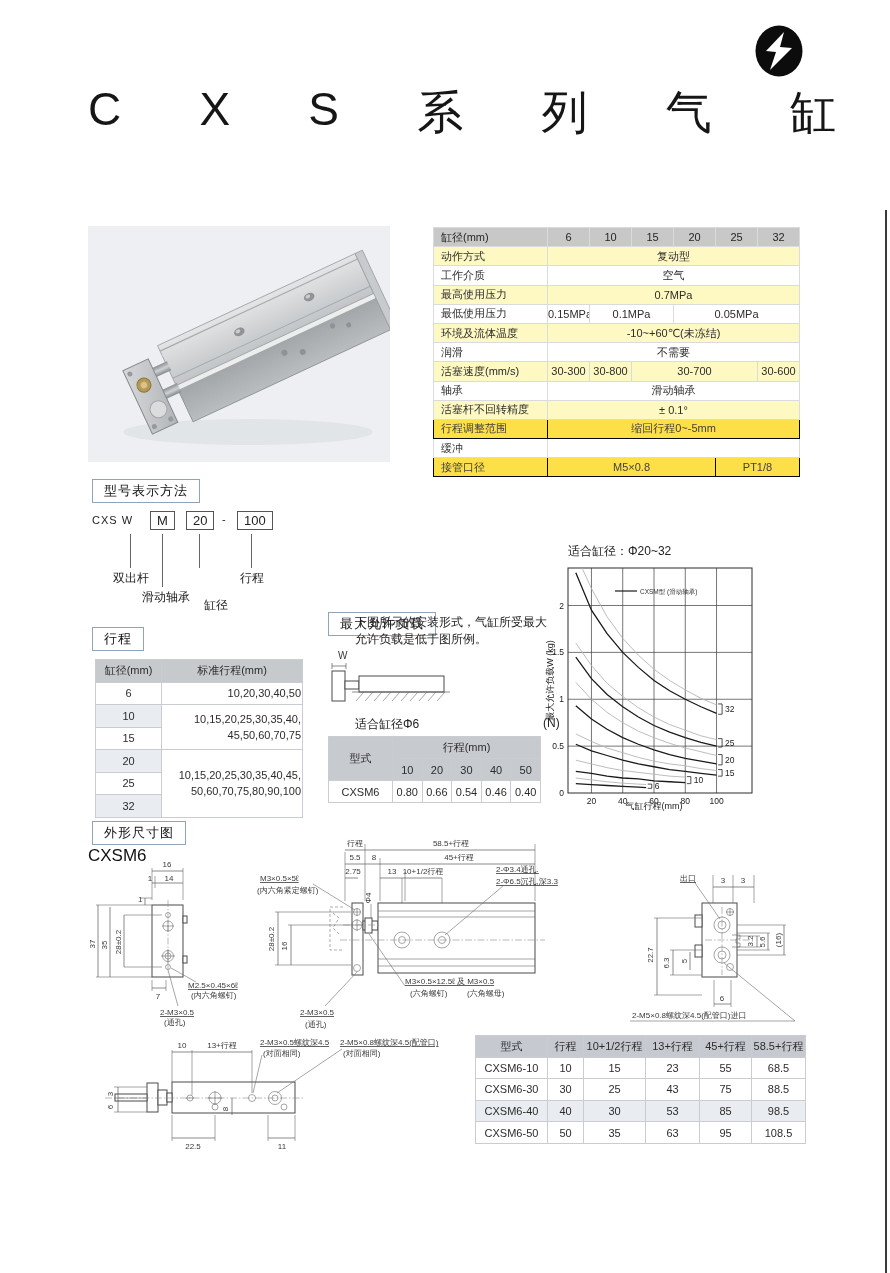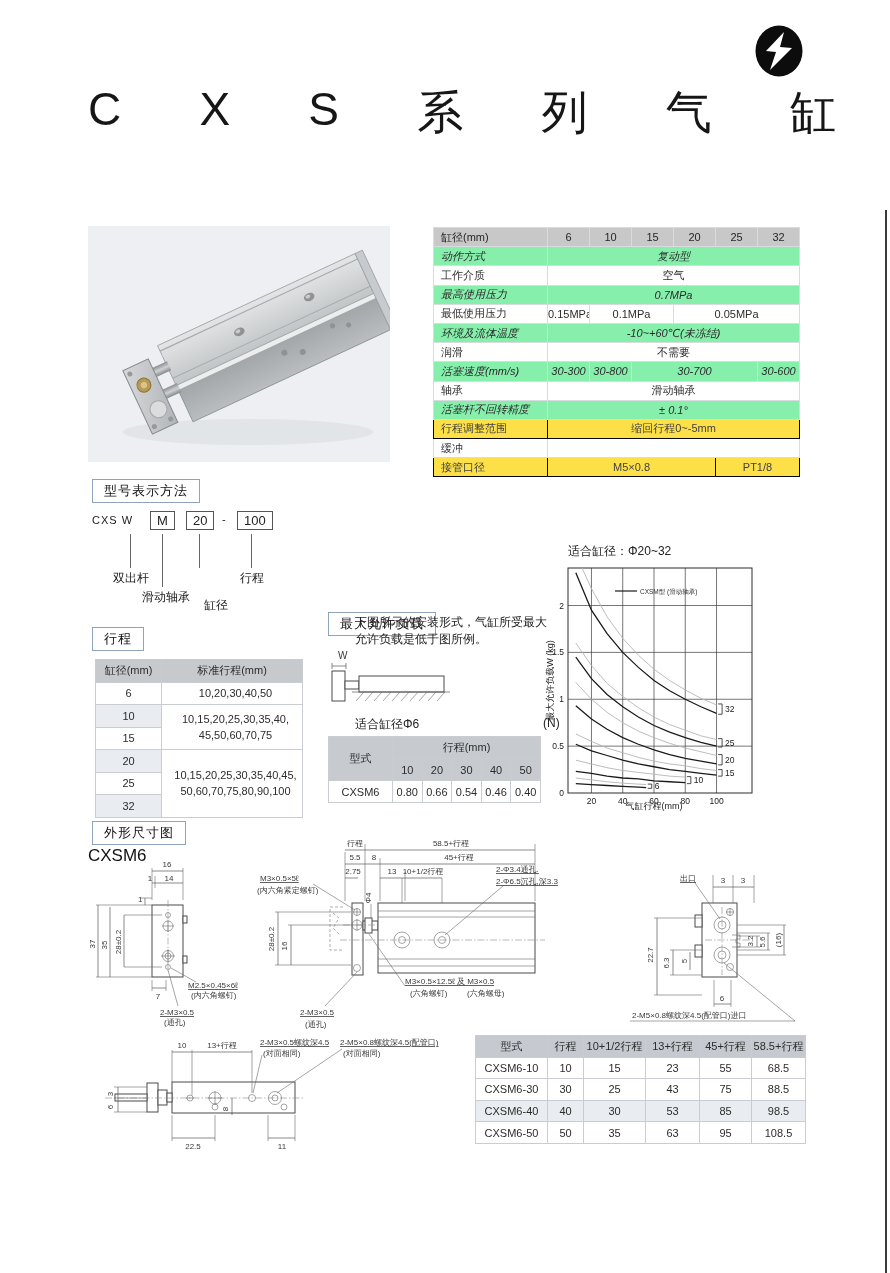--- a/index.html
+++ b/index.html
@@ -11,27 +11,27 @@
   
   .sec-box{border:1px solid #8fa3bb;padding:2px 11px;font-size:13px;letter-spacing:1px;color:#111;background:#fff;display:inline-block;}
   
   .photo-panel{background:#edeff2;}
   
   table{border-collapse:collapse;}
   .spec{width:366px;table-layout:fixed;font-size:11px;color:#2c2c2c;}
   .spec td{border:1px solid #d8dcdf;height:18.2px;text-align:center;padding:0;overflow:hidden;white-space:nowrap;}
   .spec td.lbl{text-align:left;padding-left:7px;}
   .spec tr.hd td{background:#c8c8c8;color:#262626;}
-  .spec tr.lt td{background:#86efac;font-style:italic;}
+  .spec tr.lt td{background:#fef9c3;}
   .spec tr.dk td{background:#fde047;color:#414141;border-color:#070707;}
   .stroke-t{width:207px;font-size:11px;color:#2c2c2c;table-layout:fixed;}
   .stroke-t td{border:1px solid #c9cdd2;height:19.5px;text-align:center;}
   .stroke-t tr.hd td{background:#c7cacd;}
   .stroke-t td.shade{background:#e9edf1;}
-  .stroke-t td.val{text-align:center;padding-left:8px;white-space:pre-line;line-height:1.5;margin-top:28px;}
+  .stroke-t td.val{text-align:right;padding-left:8px;white-space:pre-line;line-height:1.5;margin-top:28px;}
   .load-t{width:212px;font-size:11px;color:#2c2c2c;table-layout:fixed;}
   .load-t td{border:1px solid #c9cdd2;text-align:center;height:19px;}
   .load-t tr.hd td{background:#c7cbd0;}
   .dim-t{width:330px;font-size:11px;color:#2c2c2c;table-layout:fixed;}
   .dim-t td{border:1px solid #c9cdd2;text-align:center;height:18.6px;}
   .dim-t tr.hd td{background:#c6cad0;}
   .dim-t tr.alt td{background:#e9ecf0;}
   
   .mbox{border:1px solid #555;padding:1px 6px;font-size:13px;color:#222;background:#fff;}
   .mtext{font-size:11px;color:#222;letter-spacing:1px;}

